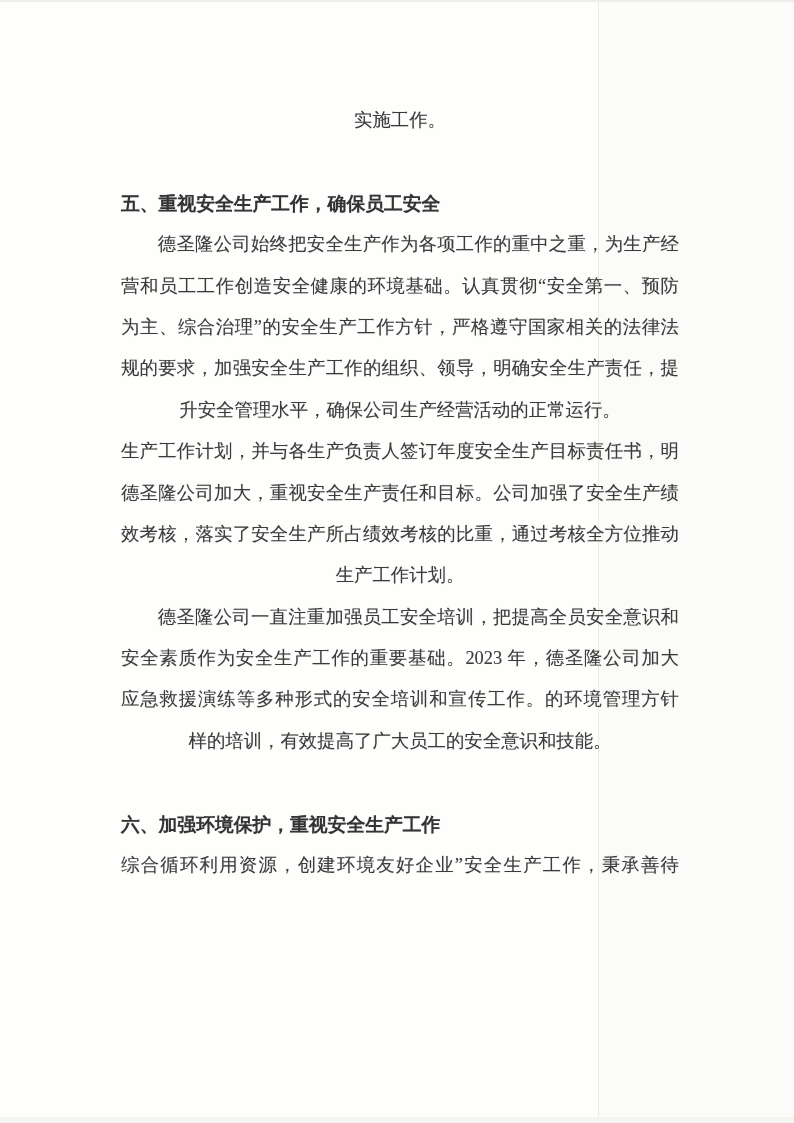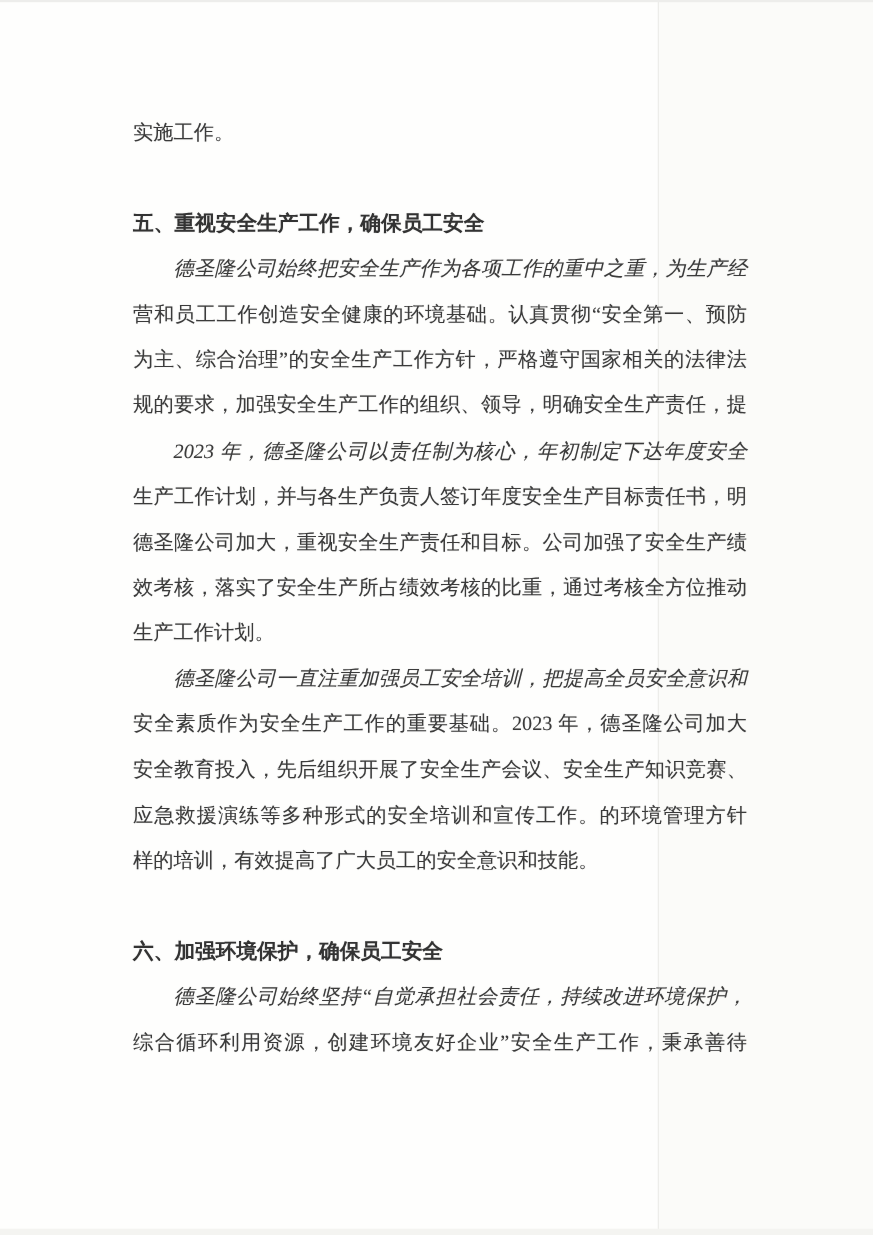--- a/index.html
+++ b/index.html
@@ -54,56 +54,53 @@
     font-weight: 600;
     color: #333333;
     text-align: left;
     font-family: Liberation Serif, serif;
   }
   .line.first {
     text-indent: 36.8px;
     text-align: justify;
     text-align-last: justify;
     text-justify: inter-character;
-    font-style: italic;
   }
   .line.mid {
     text-align: justify;
     text-align-last: justify;
     text-justify: inter-character;
   }
   .line.end {
-    text-align: left;
+    text-align: center;
   }
   .line.blank {
     
   }
 </style>
 </head>
 <body>
 
 <div class="scan-right-band"></div>
 <div class="edge-top"></div>
 <div class="edge-bottom"></div>
 
 <div class="text-block" id="text-block">
     <div class="line end">实施工作。</div>
     <div class="line blank"></div>
     <div class="line heading">五、重视安全生产工作，确保员工安全</div>
     <div class="line first">德圣隆公司始终把安全生产作为各项工作的重中之重，为生产经</div>
     <div class="line mid">营和员工工作创造安全健康的环境基础。认真贯彻“安全第一、预防</div>
     <div class="line mid">为主、综合治理”的安全生产工作方针，严格遵守国家相关的法律法</div>
     <div class="line mid">规的要求，加强安全生产工作的组织、领导，明确安全生产责任，提</div>
-    <div class="line first">2023 年，德圣隆公司以责任制为核心，年初制定下达年度安全</div>
+    <div class="line end">升安全管理水平，确保公司生产经营活动的正常运行。</div>
     <div class="line mid">生产工作计划，并与各生产负责人签订年度安全生产目标责任书，明</div>
     <div class="line mid">德圣隆公司加大，重视安全生产责任和目标。公司加强了安全生产绩</div>
     <div class="line mid">效考核，落实了安全生产所占绩效考核的比重，通过考核全方位推动</div>
     <div class="line end">生产工作计划。</div>
     <div class="line first">德圣隆公司一直注重加强员工安全培训，把提高全员安全意识和</div>
     <div class="line mid">安全素质作为安全生产工作的重要基础。2023 年，德圣隆公司加大</div>
-    <div class="line mid">安全教育投入，先后组织开展了安全生产会议、安全生产知识竞赛、</div>
     <div class="line mid">应急救援演练等多种形式的安全培训和宣传工作。的环境管理方针</div>
     <div class="line end">样的培训，有效提高了广大员工的安全意识和技能。</div>
     <div class="line blank"></div>
-    <div class="line heading">六、加强环境保护，确保员工安全</div>
-    <div class="line first">德圣隆公司始终坚持“自觉承担社会责任，持续改进环境保护，</div>
+    <div class="line heading">六、加强环境保护，重视安全生产工作</div>
     <div class="line mid">综合循环利用资源，创建环境友好企业”安全生产工作，秉承善待</div>
   </div>
 
 </body></html>

